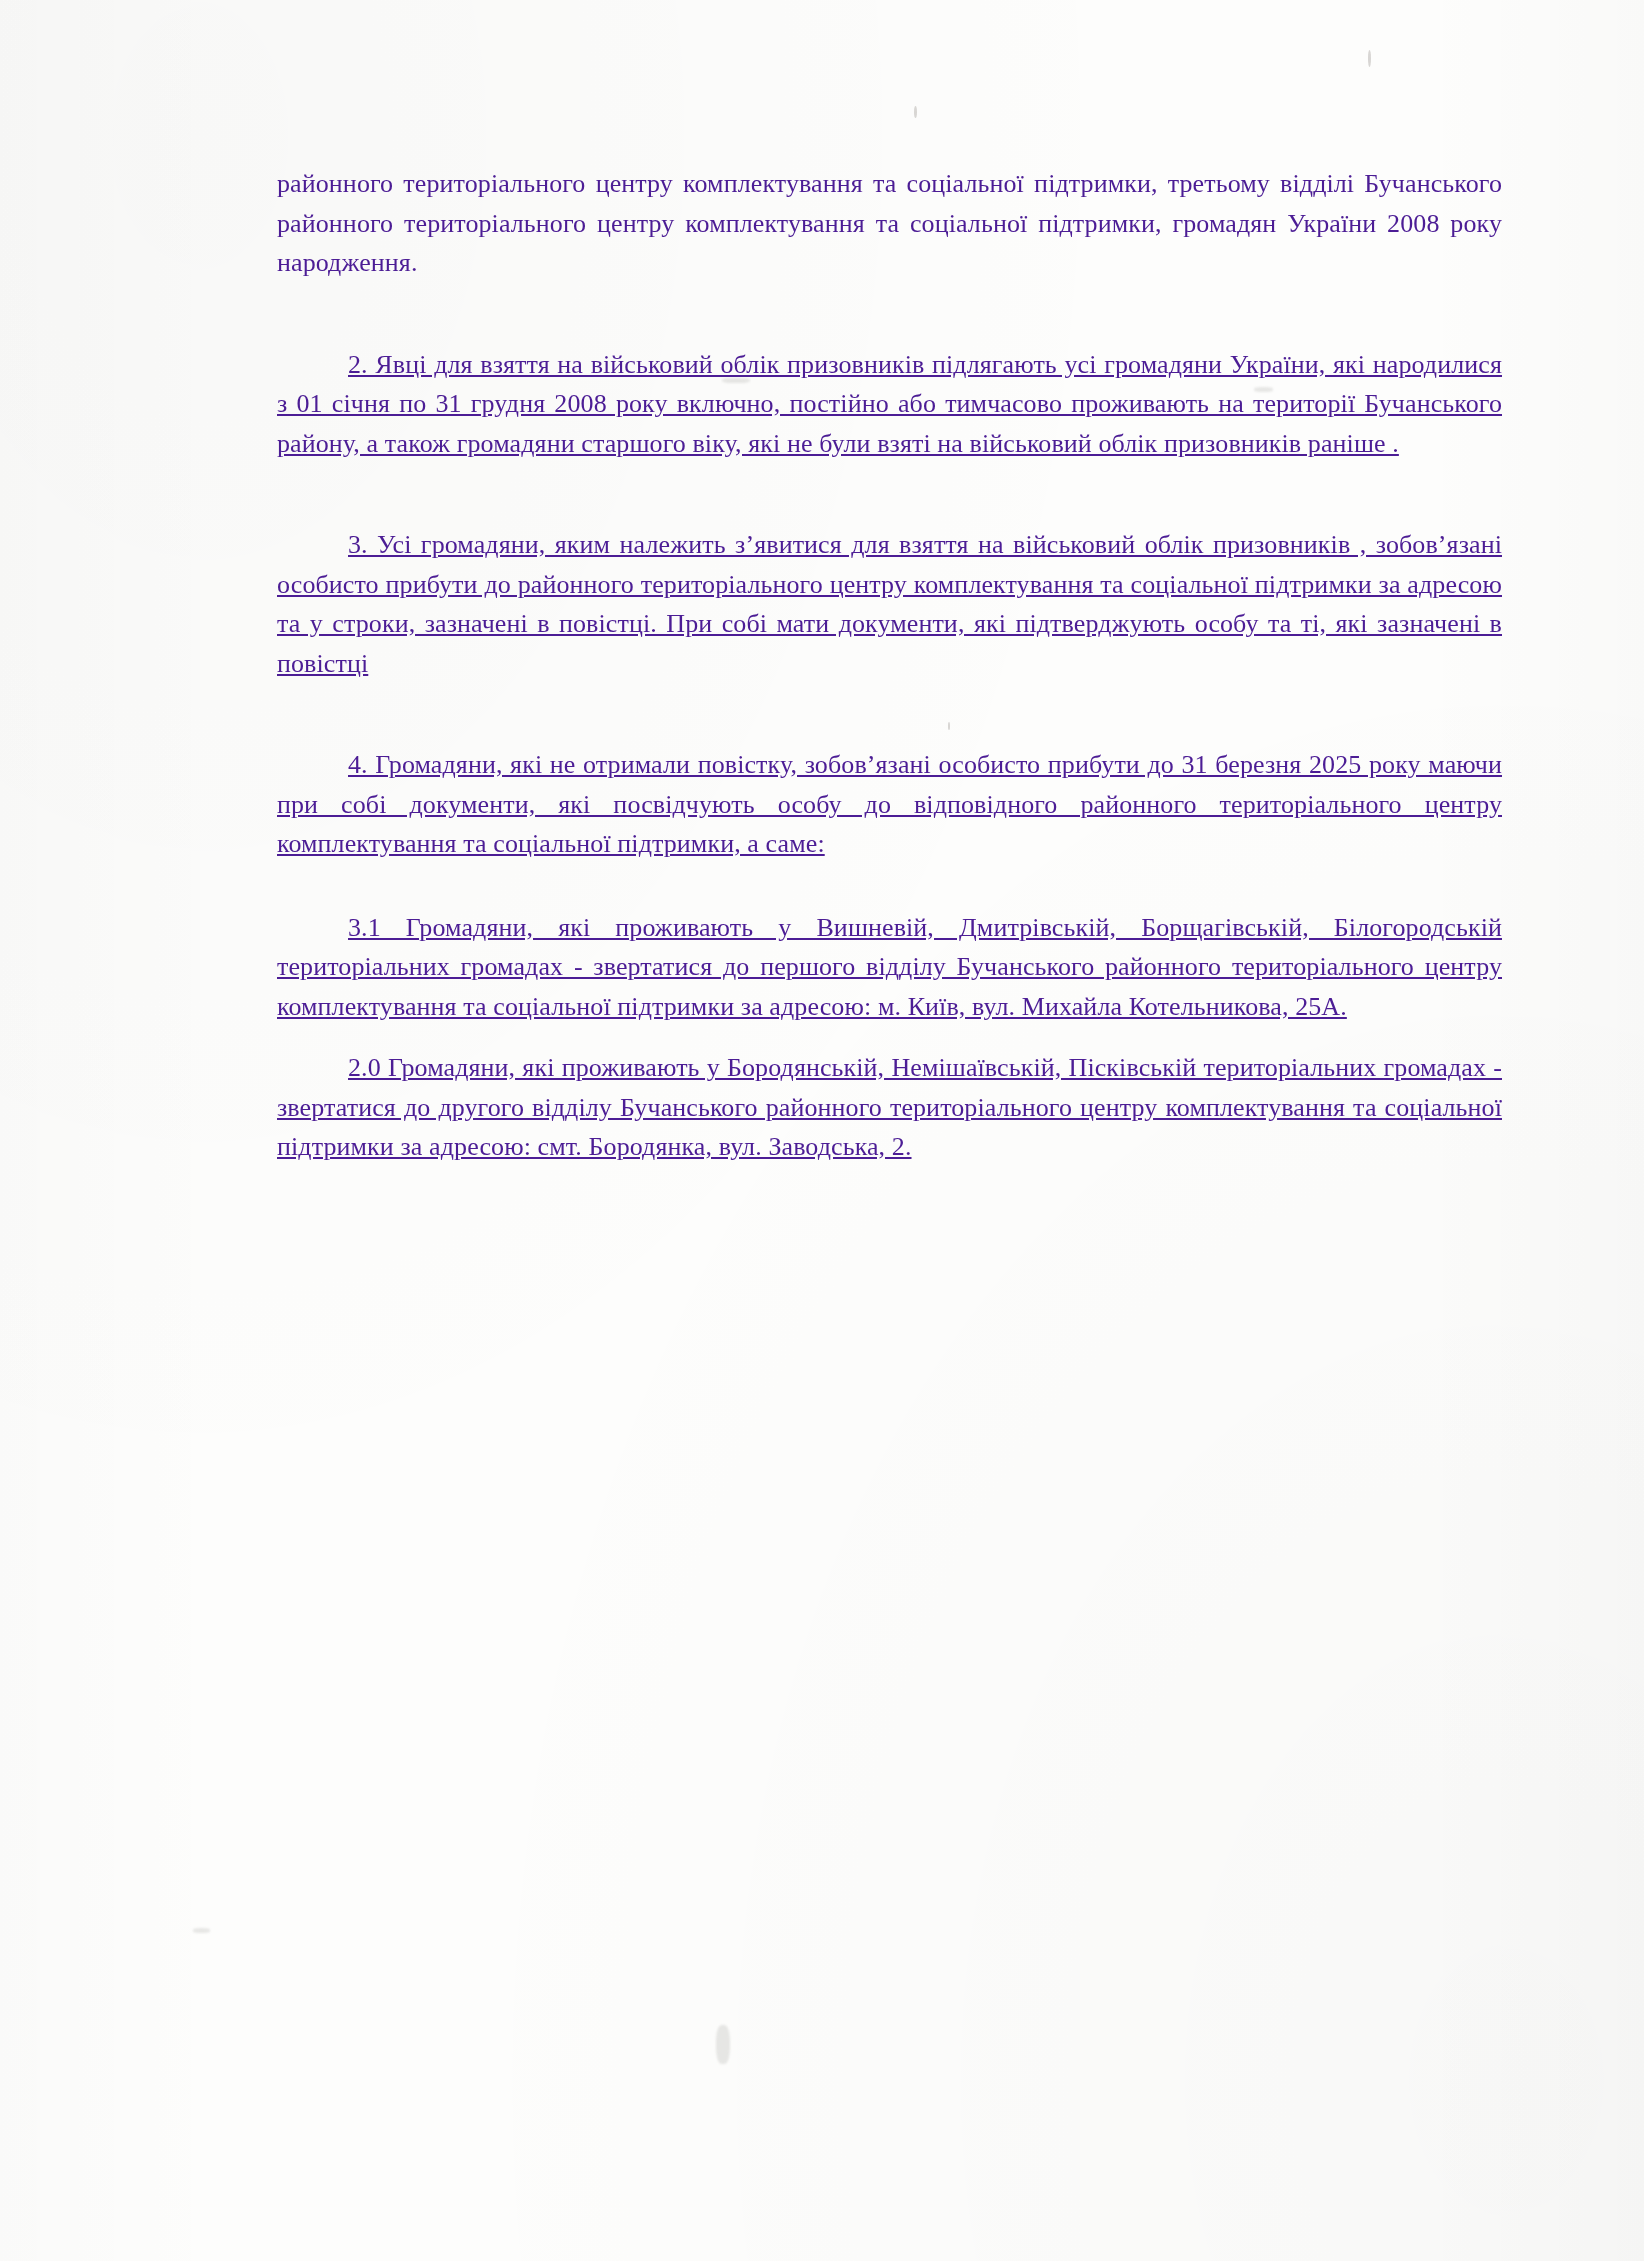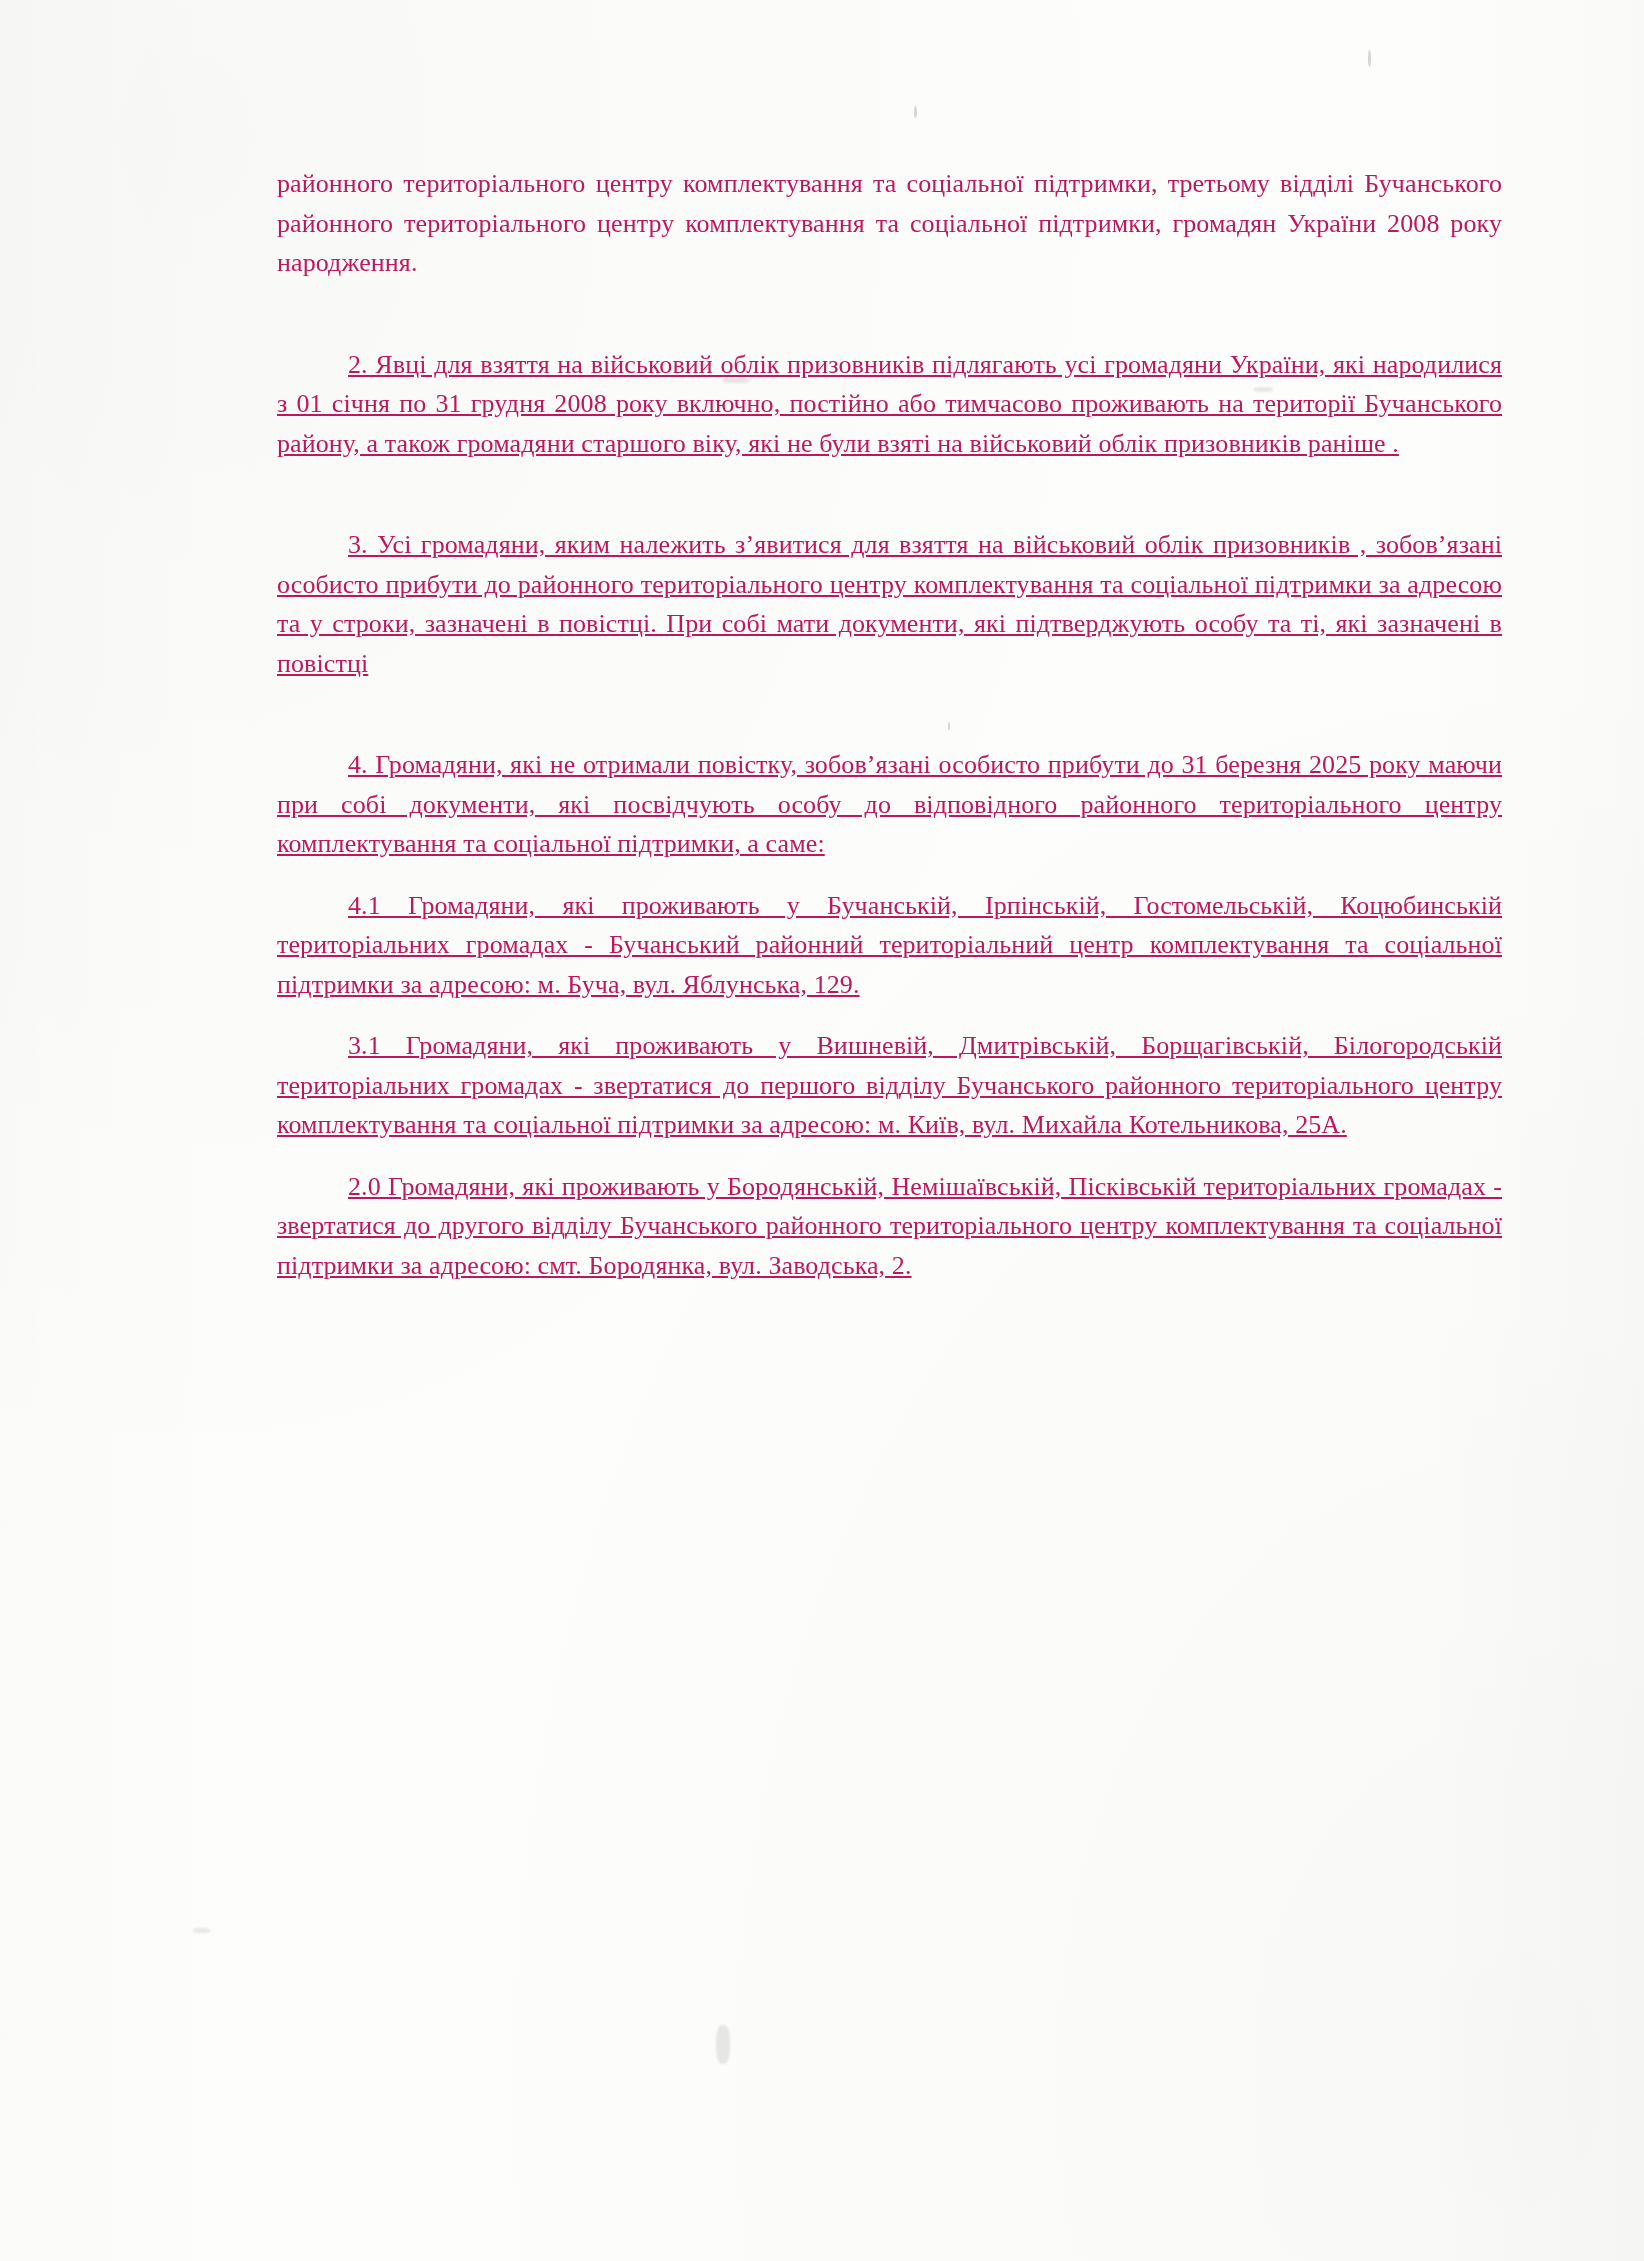--- a/index.html
+++ b/index.html
@@ -40,21 +40,21 @@
     top: 164px;
     width: 1225px;
   }
   p.para {
     margin: 0 0 0 0;
     font-size: 26px;
     line-height: 1.52;
     text-align: justify;
     text-justify: inter-word;
     letter-spacing: 0.1px;
-    color: #be185d;
+    color: #4c1d95;
   }
   p.para.indent {
     text-indent: 71px;
     text-decoration: underline;
   }
   .gap-xl { height: 62px; }
   .gap-sm { height: 22px; }
 
   
   .speck {
@@ -94,21 +94,20 @@
     <div class="gap-xl"></div>
 
     <p class="para indent">3. Усі громадяни, яким належить з’явитися для взяття на військовий облік призовників , зобов’язані особисто прибути до районного територіального центру комплектування та соціальної підтримки за адресою та у строки, зазначені в повістці. При собі мати документи, які підтверджують особу та ті, які зазначені в повістці</p>
 
     <div class="gap-xl"></div>
 
     <p class="para indent">4. Громадяни, які не отримали повістку, зобов’язані особисто прибути до 31 березня 2025 року маючи при собі документи, які посвідчують особу до відповідного районного територіального центру комплектування та соціальної підтримки, а саме:</p>
 
     <div class="gap-sm"></div>
 
-    <p class="para indent">4.1 Громадяни, які проживають у Бучанській, Ірпінській, Гостомельській, Коцюбинській територіальних громадах -  Бучанський районний територіальний центр комплектування та соціальної підтримки за адресою: м. Буча, вул. Яблунська, 129.</p>
 
     <div class="gap-sm"></div>
 
     <p class="para indent">3.1 Громадяни, які проживають у Вишневій, Дмитрівській, Борщагівській, Білогородській територіальних громадах - звертатися до першого відділу Бучанського районного територіального центру комплектування та соціальної підтримки за адресою: м. Київ, вул. Михайла Котельникова, 25А.</p>
 
     <div class="gap-sm"></div>
 
     <p class="para indent">2.0 Громадяни, які проживають у Бородянській, Немішаївській, Пісківській територіальних громадах - звертатися до другого відділу Бучанського районного територіального центру комплектування та соціальної підтримки за адресою: смт. Бородянка, вул. Заводська, 2.</p>
 
     <div class="gap-sm"></div>

